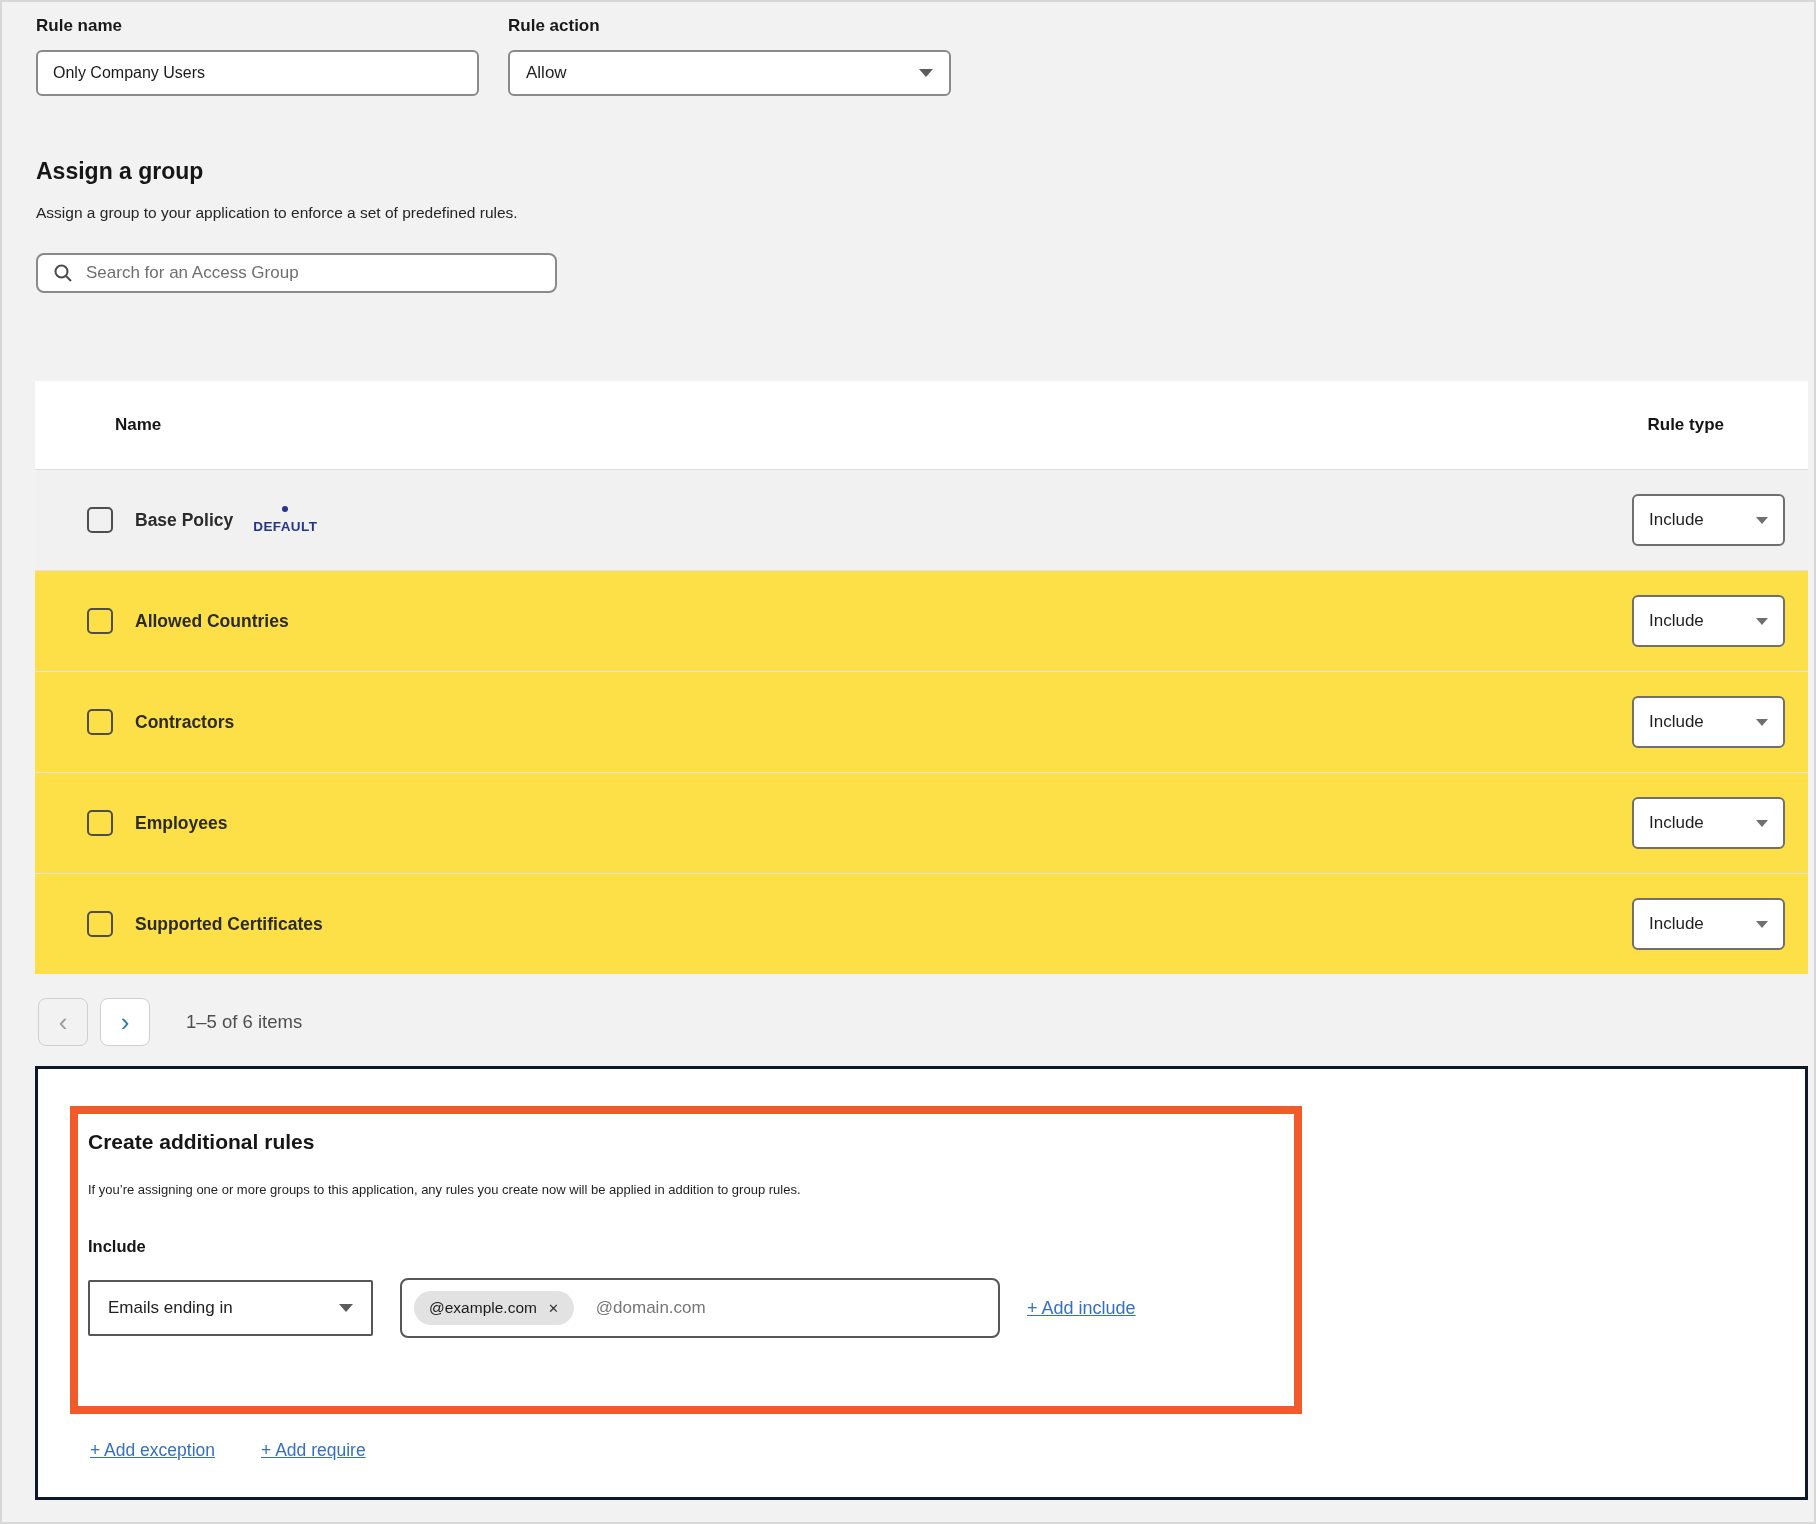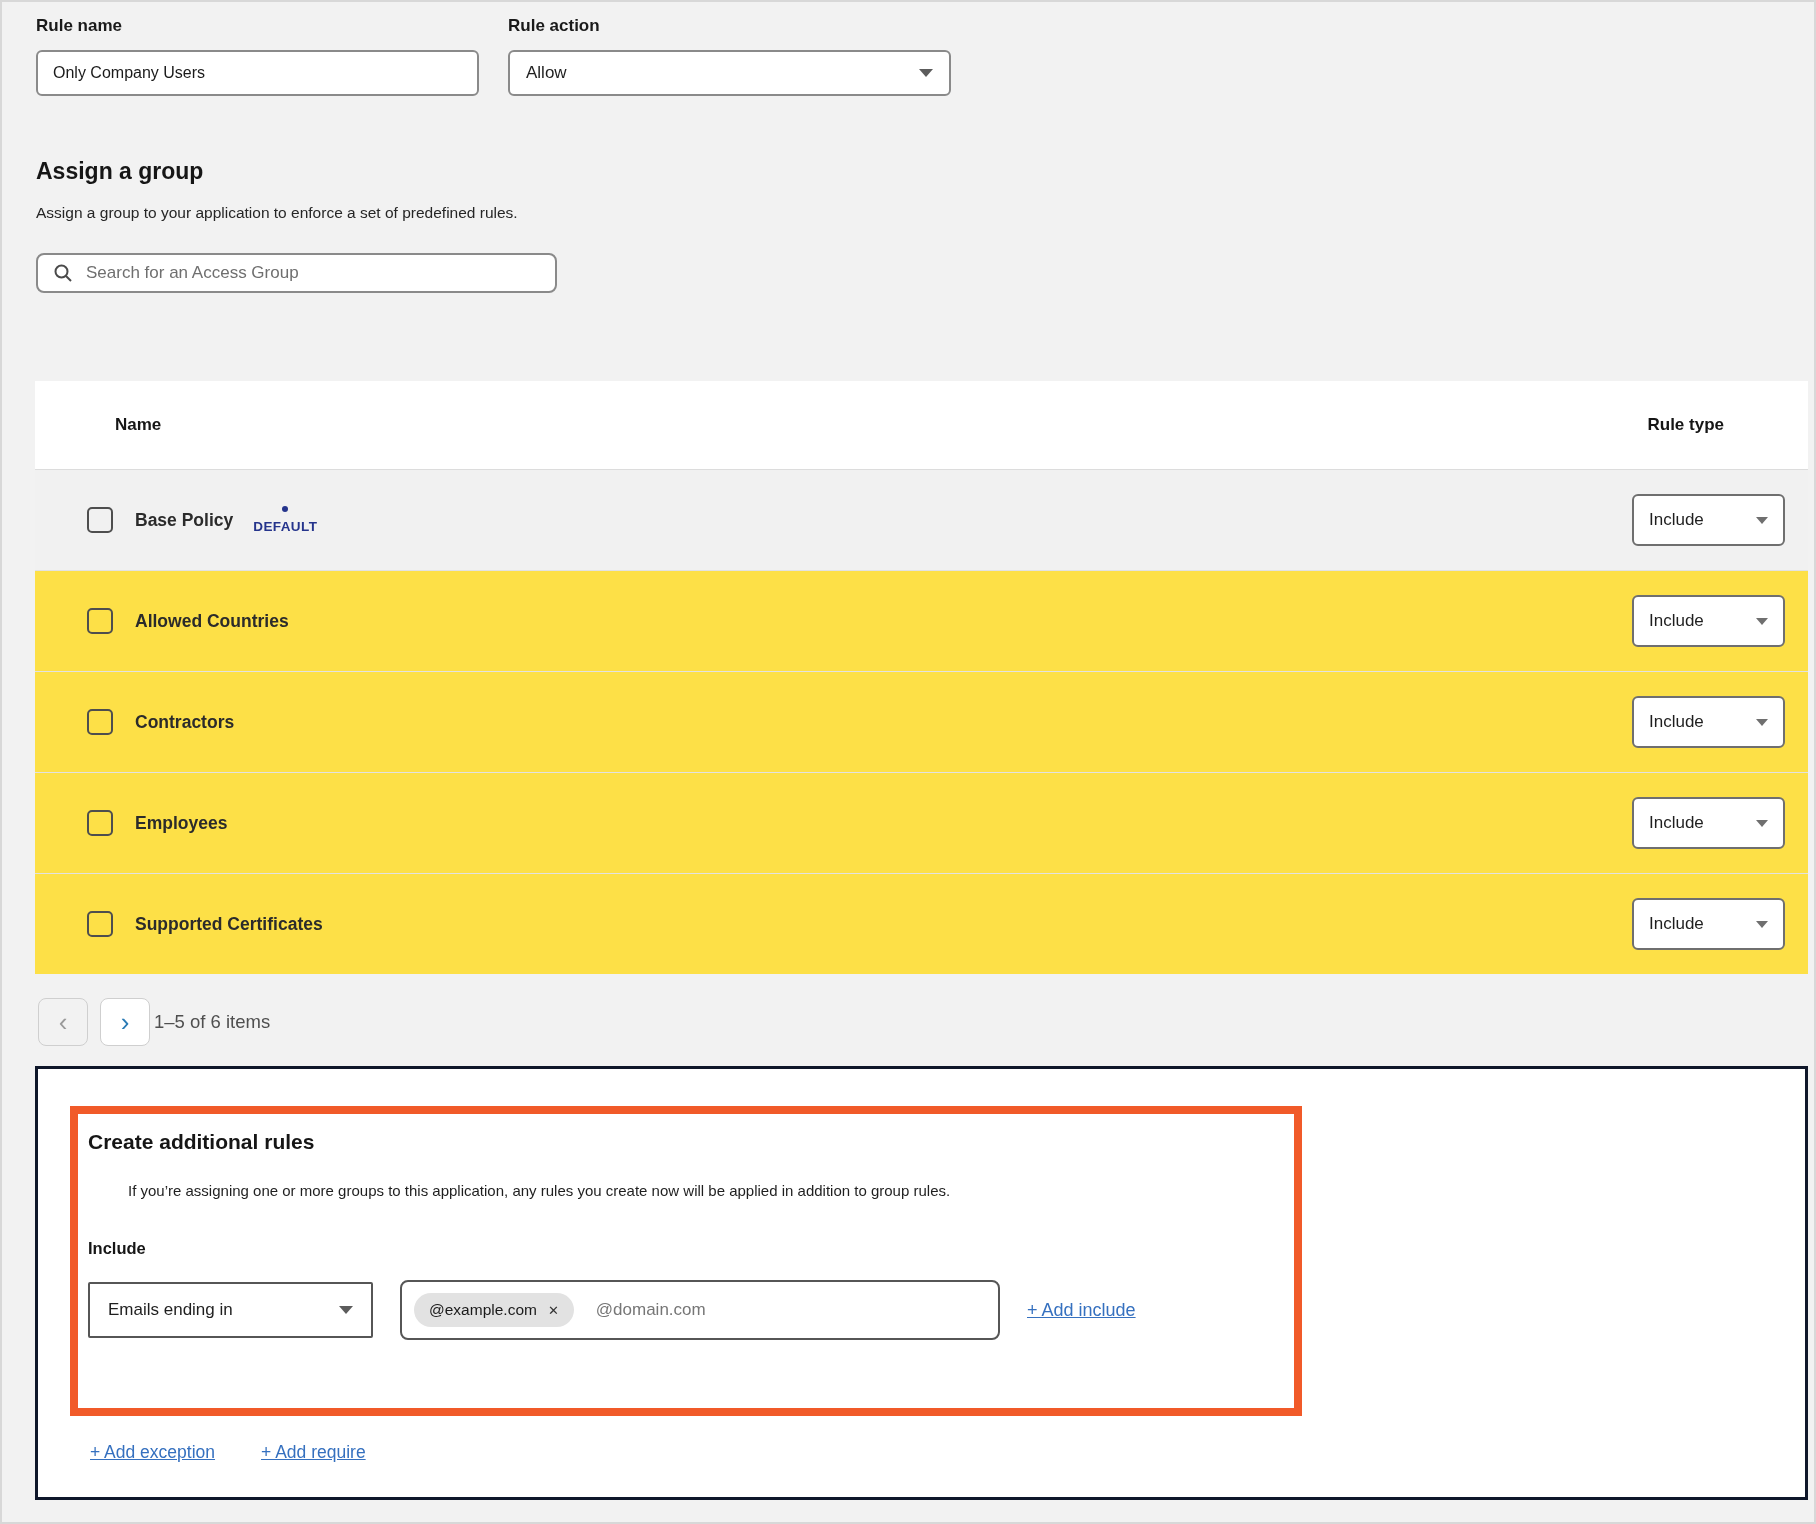--- a/index.html
+++ b/index.html
@@ -48,29 +48,29 @@
     margin-left:auto; margin-right:23px; width:153px; height:52px; background:#fff;
     border:2px solid #6f6f6f; border-radius:6px; display:flex; align-items:center; justify-content:space-between;
     padding:0 15px; font-size:17px; color:#1f1f1f; cursor:pointer;
   }
   .include-select .caret { border-left-width:6px; border-right-width:6px; border-top-width:7px; border-top-color:#6f6f6f; }
   
   .pagination { display:flex; align-items:center; margin:24px 0 0 36px; }
   .page-btn { width:50px; height:48px; border:1px solid #cfcfcf; border-radius:8px; display:flex; align-items:center; justify-content:center; font-size:26px; line-height:1; cursor:pointer; }
   .page-btn.prev { color:#9a9a9a; background:transparent; }
   .page-btn.next { color:#2b7bb5; background:#fff; margin-left:12px; }
-  .page-range { margin-left:4px; font-size:18.5px; color:#4f4f4f; }
+  .page-range { margin-left:36px; font-size:18.5px; color:#4f4f4f; }
   
   .card { margin:20px 6px 0 33px; height:434px; background:#fff; border:3px solid #0f172a; }
   .orange-box {
     margin:37px 0 0 32px; width:1232px; border:8px solid #f15a29;
     padding:6px 10px 68px 10px; background:#fff;
   }
   .orange-box h3 { margin-top:10px; font-size:21px; font-weight:bold; color:#161616; }
-  .orange-box .rules-desc { margin-top:28px; font-size:15px; color:#1f1f1f;margin-left:40px; }
+  .orange-box .rules-desc { margin-top:28px; font-size:13px; color:#1f1f1f; }
   .include-label { margin-top:40px; font-size:16.5px; font-weight:bold; color:#161616; }
   .controls { display:flex; align-items:center; margin-top:22px; }
   .condition-select {
     width:285px; height:56px; background:#fff; border:2px solid #565656; border-radius:2px;
     display:flex; align-items:center; justify-content:space-between; padding:0 18px; font-size:17px; cursor:pointer;
   }
   .tag-input {
     margin-left:27px; width:600px; height:60px; background:#fff; border:2px solid #565656; border-radius:8px;
     display:flex; align-items:center; padding:0 12px; gap:22px;
   }

